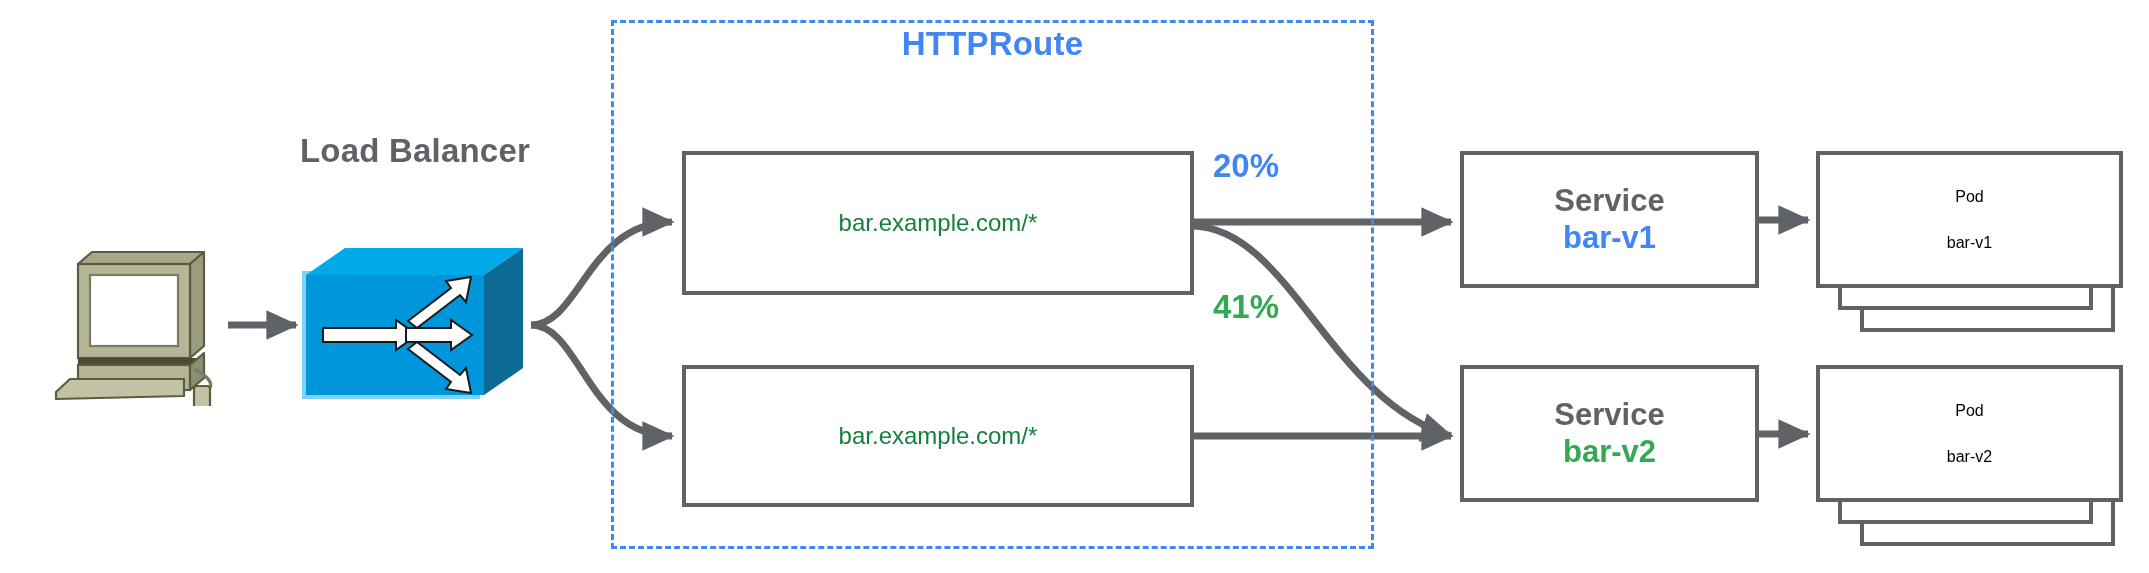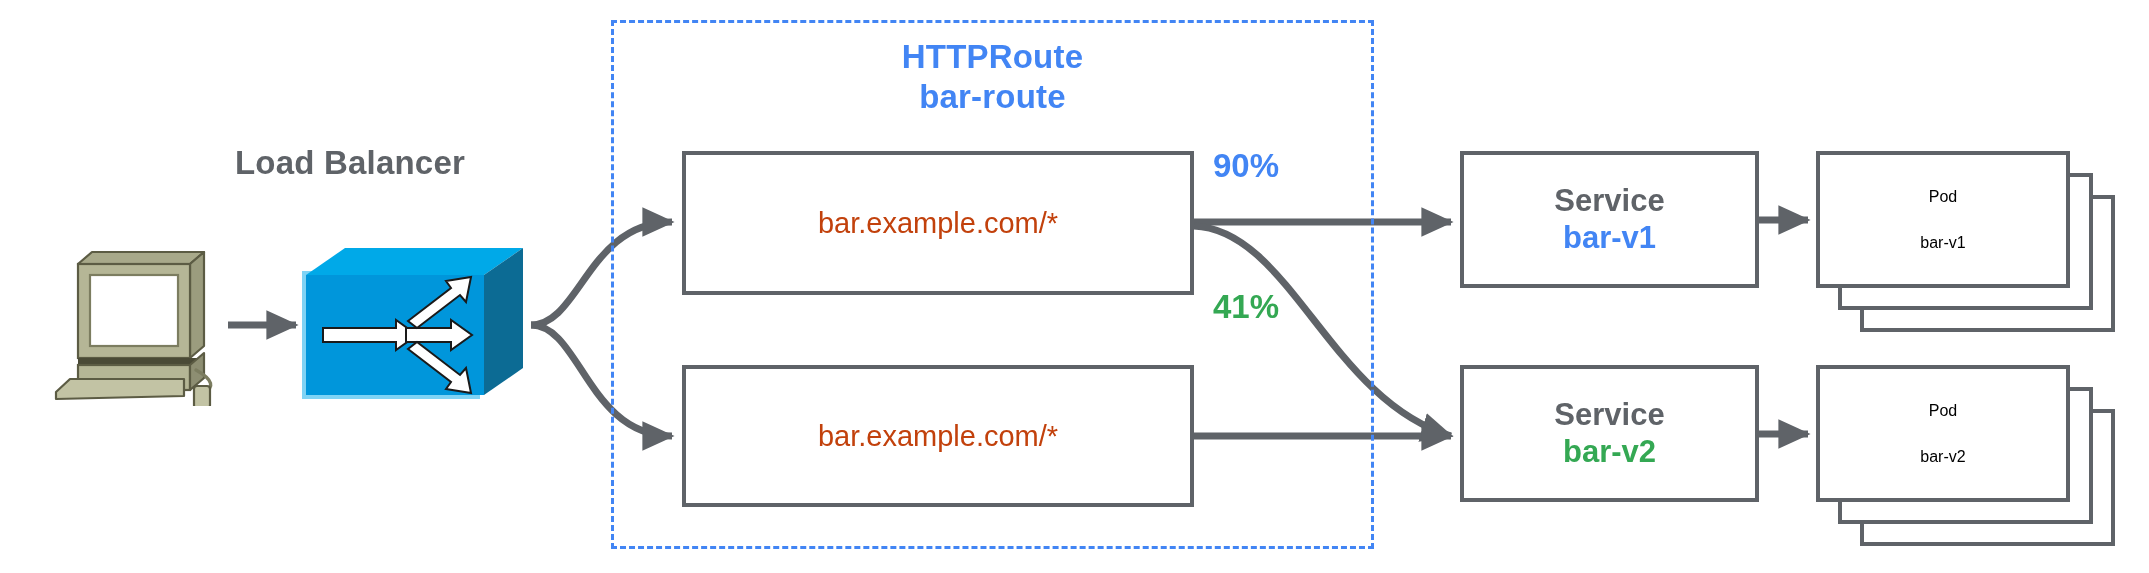--- a/index.html
+++ b/index.html
@@ -40,21 +40,21 @@
     top: 20px;
     width: 763px;
     height: 529px;
     border: 3px dashed #4285F4;
     box-sizing: border-box;
     background: transparent;
   }
   .route-group-title {
     position: absolute;
     left: 611px;
-    top: 37px;
+    top: 24px;
     width: 763px;
     text-align: center;
     color: #4285F4;
     font-size: 33px;
     font-weight: bold;
     line-height: 1.22;
     letter-spacing: 0.2px;
   }
   .route-group-title .line2 { display: block; }
 
@@ -71,22 +71,22 @@
     text-align: center;
     color: #5F6368;
   }
   .box .title-line {
     font-size: 31px;
     font-weight: bold;
     color: #5F6368;
     line-height: 1.18;
   }
   .box .match-line {
-    font-size: 29px;
-    color: #c2410c;
+    font-size: 24px;
+    color: #15803d;
     line-height: 1.32;
   }
   .box .name-v1 {
     font-size: 31px;
     font-weight: bold;
     color: #4285F4;
     line-height: 1.18;
   }
   .box .name-v2 {
     font-size: 31px;
@@ -115,38 +115,39 @@
     height: 137px;
     border: 4px solid #5F6368;
     background: #ffffff;
   }
   .pod-stack .pod-shadow.back  { left: 44px; top: 44px; }
   .pod-stack .pod-shadow.mid   { left: 22px; top: 22px; }
   .pod-stack .pod-front {
     position: absolute;
     left: 0; top: 0;
     box-sizing: border-box;
-    width: 254px;
+    width: 307px;
     height: 137px;
     border: 4px solid #5F6368;
     background: #ffffff;
     display: flex;
     flex-direction: column;
     align-items: center;
     justify-content: center;
     text-align: center;
     gap: 28px;
   }
 
   
   .lb-label {
     position: absolute;
     left: 235px;
-    top: 144px;
+    top: 132px;
     width: 360px;
+    text-align: center;
     color: #5F6368;
     font-size: 33px;
     font-weight: bold;
     letter-spacing: 0.2px;
   }
 
   
   .pct-label {
     position: absolute;
     font-size: 33px;
@@ -186,21 +187,20 @@
     <line x1="1194" y1="436" x2="1451" y2="436" stroke="#5F6368" stroke-width="7" marker-end="url(#arrowhead)"></line>
 
     <line x1="1759" y1="220" x2="1808" y2="220" stroke="#5F6368" stroke-width="7" marker-end="url(#arrowhead)"></line>
 
     <line x1="1759" y1="434" x2="1808" y2="434" stroke="#5F6368" stroke-width="7" marker-end="url(#arrowhead)"></line>
   </svg>
 
   <div class="route-group"></div>
   <div class="route-group-title">
     <span>HTTPRoute</span>
-    <span class="line2">bar-route</span>
   </div>
 
   <div class="node-layer">
 
     <div class="icon-wrap" id="computer-icon-wrap">
       <svg width="175" height="160" viewBox="0 0 175 160" xmlns="http://www.w3.org/2000/svg">
 
         <path d="M34 18 L146 18 L160 6 L48 6 Z" fill="#A8A98A" stroke="#5C5C44" stroke-width="2.2" stroke-linejoin="round"></path>
 
         <path d="M146 18 L146 112 L160 100 L160 6 Z" fill="#9B9C7E" stroke="#5C5C44" stroke-width="2.2" stroke-linejoin="round"></path>
@@ -246,21 +246,21 @@
     </div>
 
     <div class="box" id="route-box-top">
       <div class="match-line">bar.example.com/*</div>
     </div>
 
     <div class="box" id="route-box-bottom">
       <div class="match-line">bar.example.com/*</div>
     </div>
 
-    <div class="pct-label" id="pct-90">90%</div>
+    <div class="pct-label" id="pct-90">20%</div>
     <div class="pct-label" id="pct-10">41%</div>
 
     <div class="box" id="service-box-v1">
       <div class="title-line">Service</div>
       <div class="name-v1">bar-v1</div>
     </div>
 
     <div class="box" id="service-box-v2">
       <div class="title-line">Service</div>
       <div class="name-v2">bar-v2</div>

